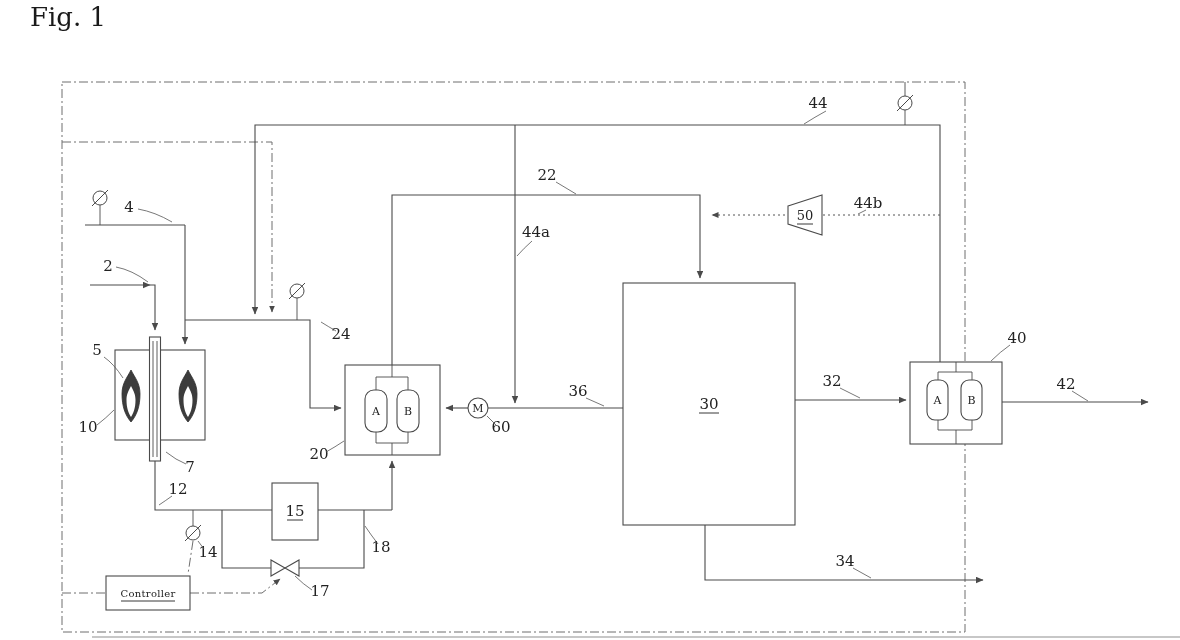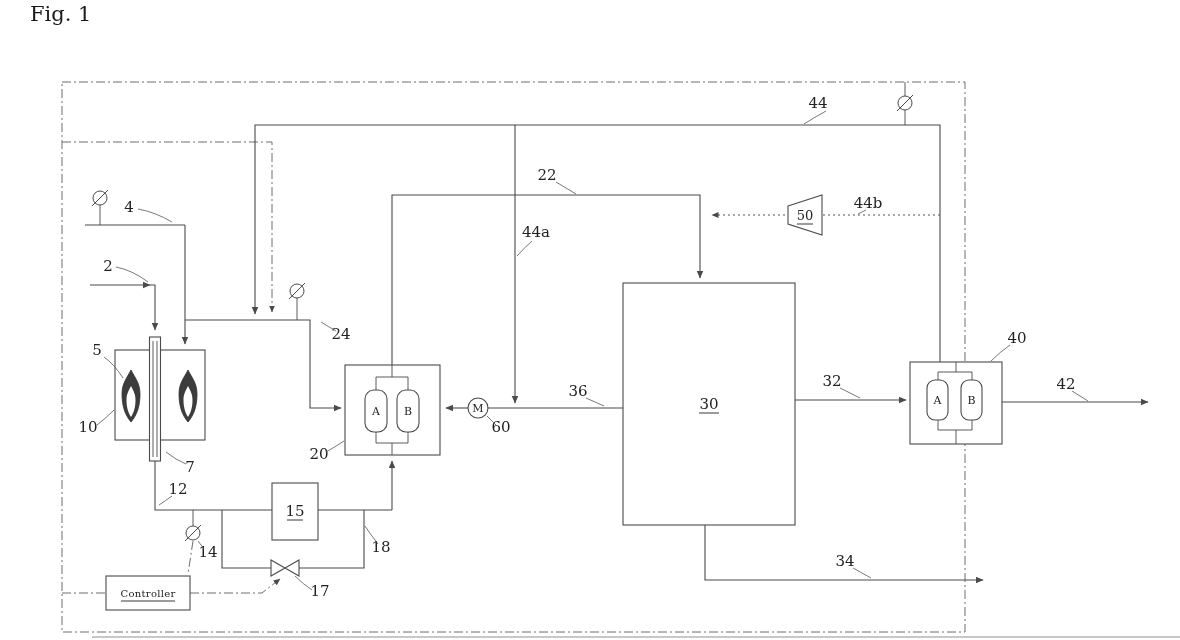--- a/index.html
+++ b/index.html
@@ -1,18 +1,18 @@
 <!DOCTYPE html>
 <html><head>
 <meta charset="utf-8">
 <style>
   html,body{margin:0;padding:0;background:#fff;}
   .stage{position:relative;width:1180px;height:640px;background:#fff;overflow:hidden;
          font-family:"DejaVu Serif",serif;}
-  .fig-title{position:absolute;left:30px;top:2px;font-size:21px;color:#1a1a1a;}
+  .fig-title{position:absolute;left:30px;top:2px;font-size:26px;color:#1a1a1a;}
   svg{position:absolute;left:0;top:0;}
   svg text{font-family:"DejaVu Serif",serif;fill:#222;}
   .ref{font-size:15px;}
   .small{font-size:11px;}
   .ctl{font-size:10px;letter-spacing:.3px;}
   .pipe{stroke:#4a4a4a;stroke-width:1.1;fill:none;}
   .thin{stroke:#4a4a4a;stroke-width:.9;fill:none;}
   .dashdot{stroke:#6e6e6e;stroke-width:1;fill:none;stroke-dasharray:9 3 2 3;}
   .dotted{stroke:#555;stroke-width:1;fill:none;stroke-dasharray:2 3;}
   .boxline{stroke:#4a4a4a;stroke-width:1.1;fill:#fff;}

